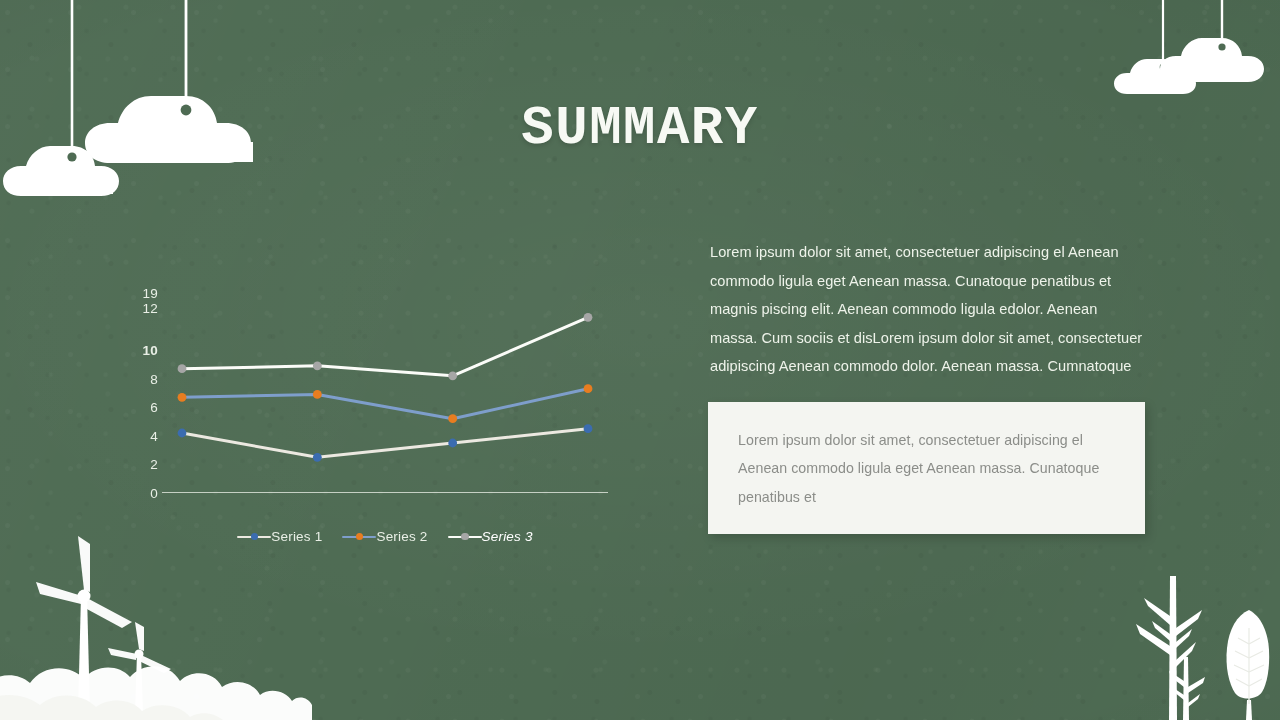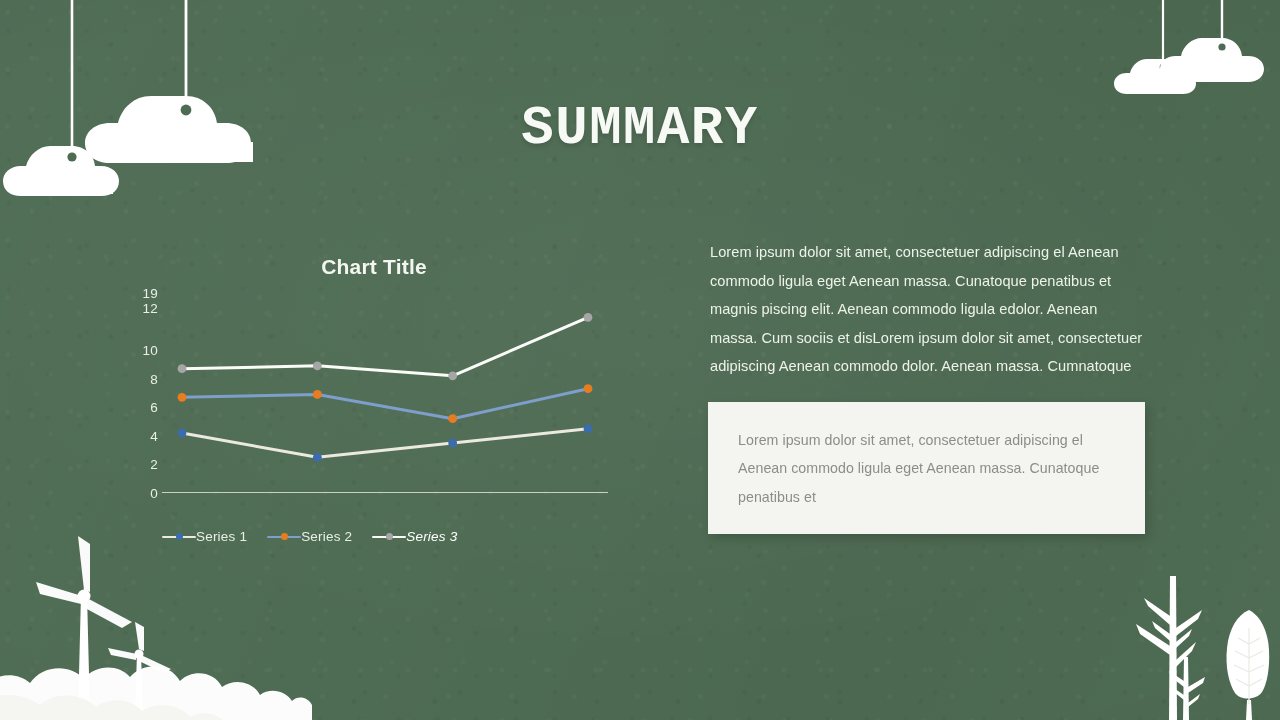--- a/index.html
+++ b/index.html
@@ -69,21 +69,21 @@
   #x-axis-labels {
     position: absolute; left: 34px; top: 205px; width: 446px; height: 22px;
     display: flex;
   }
   #x-axis-labels .xtick {
     flex: 1 1 0; text-align: center; font-size: 13.5px; color: #e9efe6;
     letter-spacing: .2px;
   }
   #chart-legend {
     position: absolute; left: 34px; top: 236px; width: 446px;
-    display: flex; align-items: center; gap: 20px;
+    display: flex; justify-content: center; align-items: center; gap: 20px;
   }
   .legend-item { display: flex; align-items: center; gap: 0; }
   .legend-swatch { position: relative; width: 34px; height: 12px; }
   .legend-swatch .lg-line {
     position: absolute; top: 5px; left: 0; width: 34px; height: 2.6px; border-radius: 1px;
   }
   .legend-swatch .lg-dot {
     position: absolute; top: 2.2px; left: 13.5px; width: 7.5px; height: 7.5px; border-radius: 50%;
   }
   .legend-label { font-size: 13.5px; color: #e9efe6; letter-spacing: .2px; }
@@ -207,27 +207,26 @@
         <path d="M31 36 L20 30 M31 36 L42 30 M31 50 L17 43 M31 50 L45 43 M31 64 L16 57 M31 64 L46 57 M31 78 L18 71 M31 78 L44 71"></path>
       </g>
     </g>
   </svg>
 
 </div>
 
 <div id="slide-title">SUMMARY</div>
 
 <div id="chart-block">
-  <div id="chart-title">Chart Title</div>
 
   <div id="plot-wrap">
     <div id="y-axis-labels">
         <div class="ytick" style="top: 0px; color: rgb(233, 239, 230);">19</div>
         <div class="ytick" style="top: 15px; color: rgb(233, 239, 230);">12</div>
-        <div class="ytick" style="top: 57.1429px; color: rgb(233, 239, 230);">10</div>
+        <div class="ytick" style="top: 57.1429px; color: rgb(233, 239, 230); font-weight: bold;">10</div>
         <div class="ytick" style="top: 85.7143px; color: rgb(233, 239, 230);">8</div>
         <div class="ytick" style="top: 114.286px; color: rgb(233, 239, 230);">6</div>
         <div class="ytick" style="top: 142.857px; color: rgb(233, 239, 230);">4</div>
         <div class="ytick" style="top: 171.429px; color: rgb(233, 239, 230);">2</div>
         <div class="ytick" style="top: 200px; color: rgb(233, 239, 230);">0</div>
       </div>
     <svg id="plot-svg" width="446" height="200" viewBox="0 0 446 200">
         <line x1="0" y1="200" x2="446" y2="200" stroke="#eef2ea" stroke-width="1.6"></line>
         <g>
           <polyline points="20,140 155.33333333333331,164.28571428571428 290.66666666666663,150 426,135.71428571428572" fill="none" stroke="#ece9e1" stroke-width="3" stroke-linejoin="round" stroke-linecap="round"></polyline>

